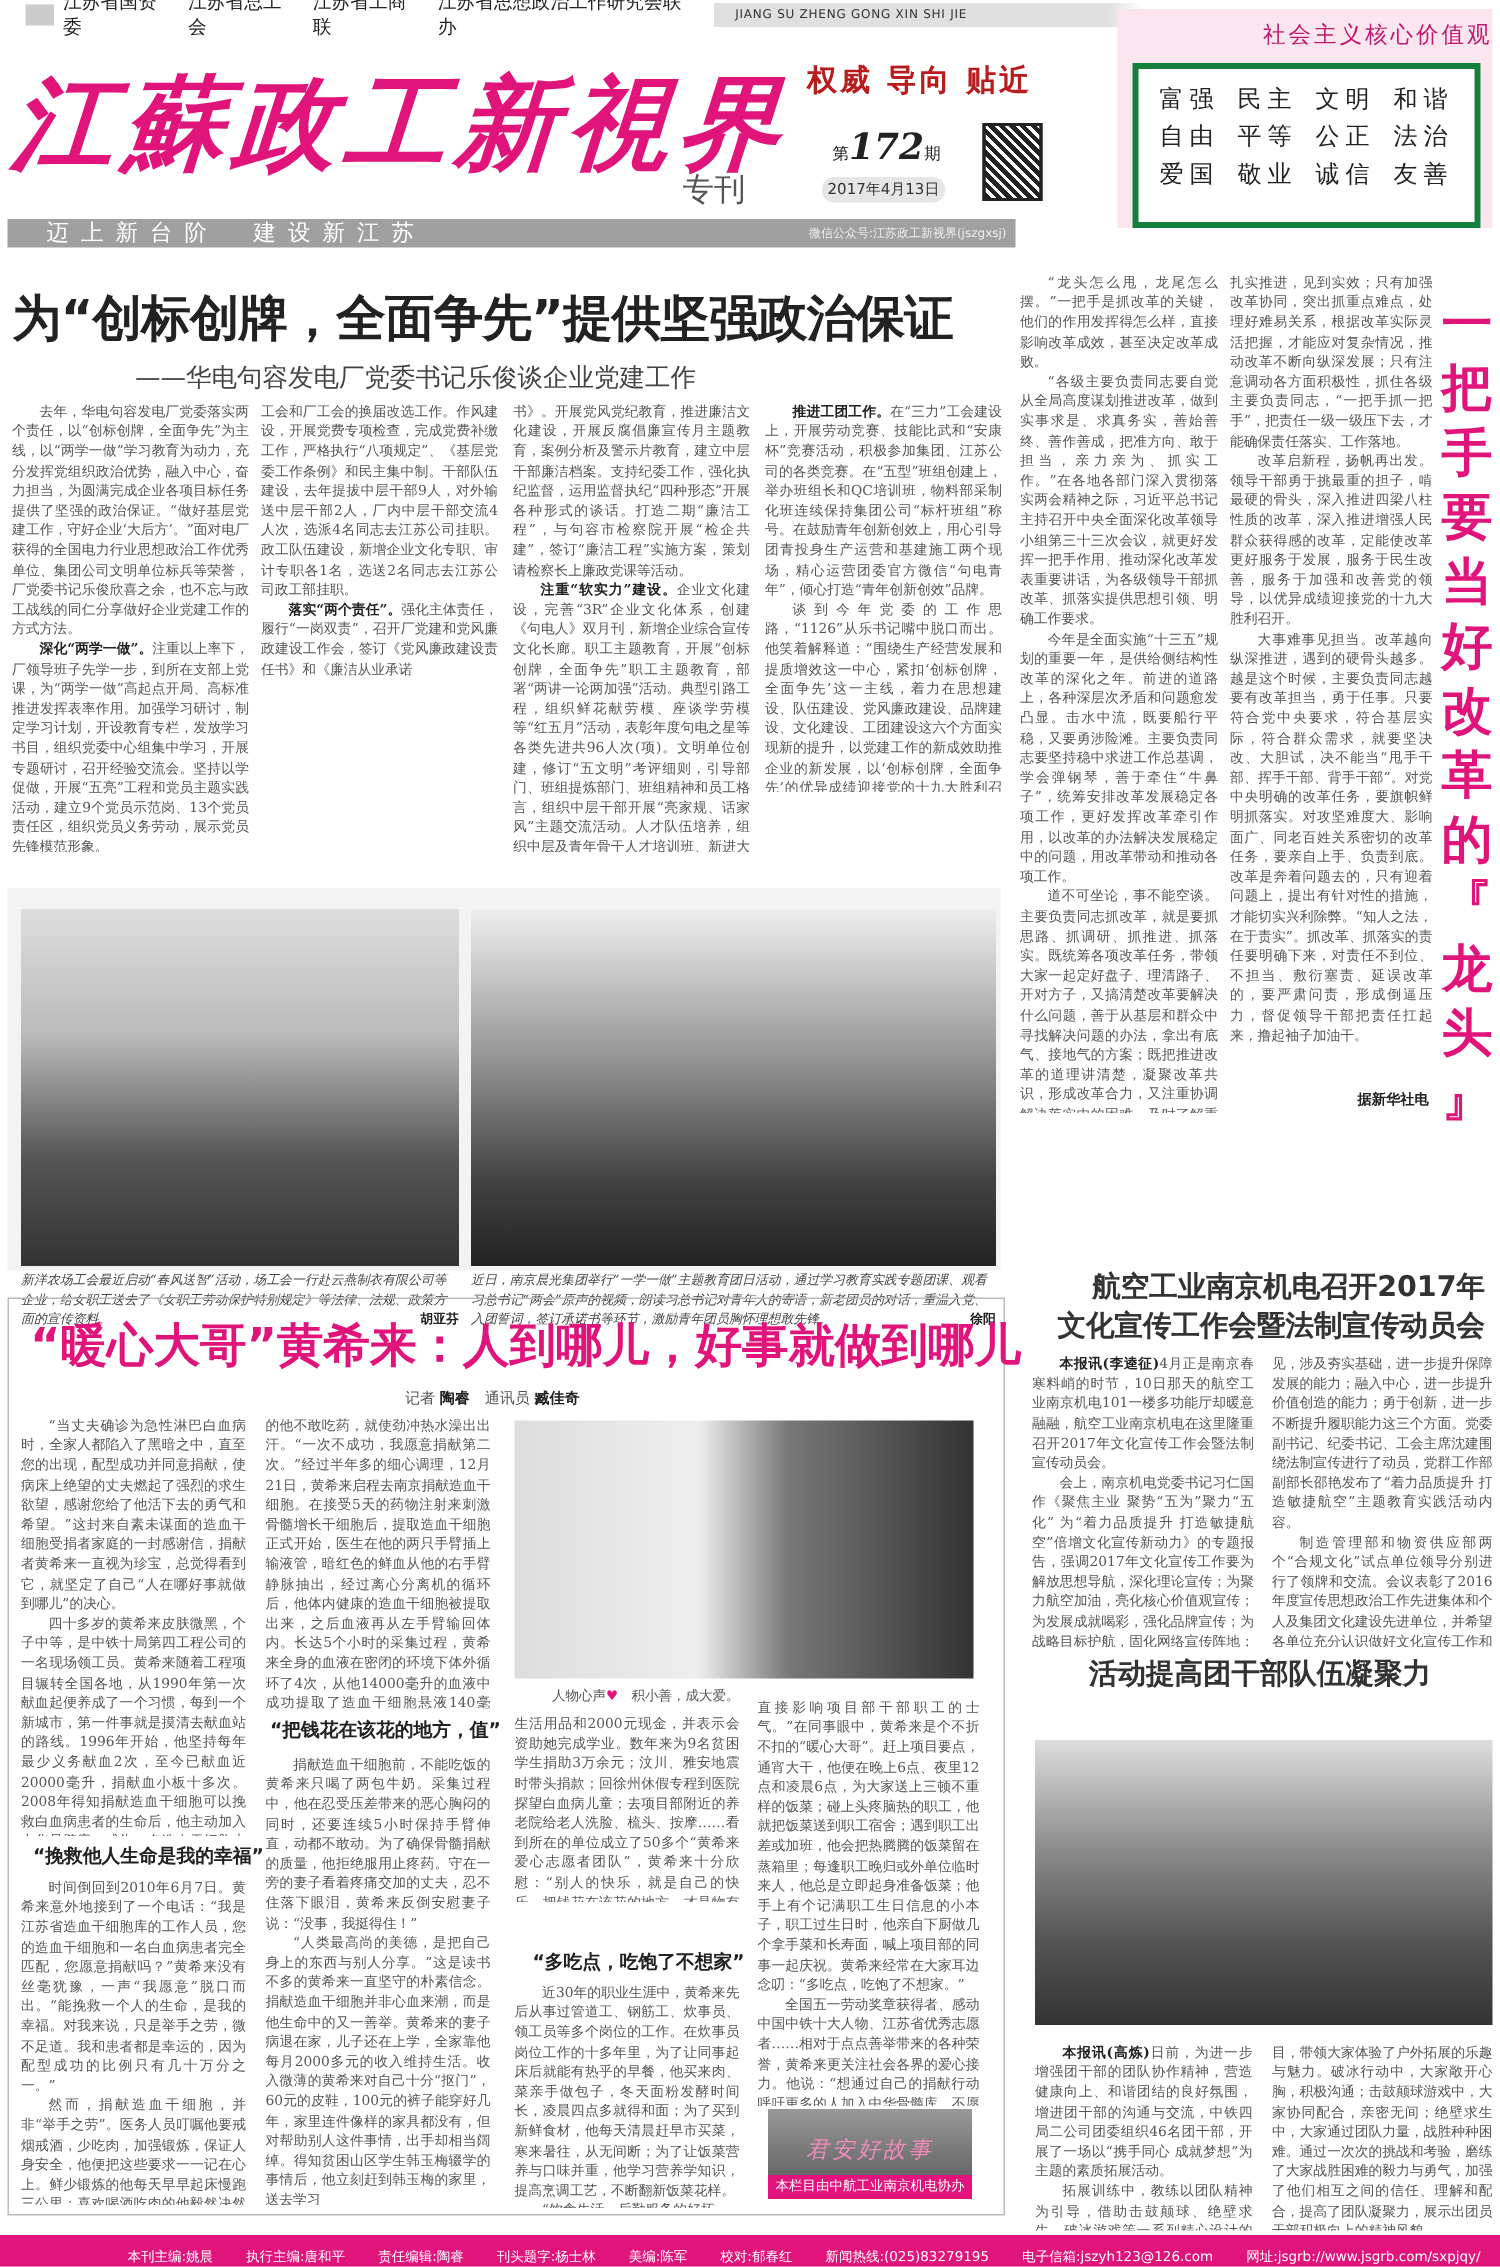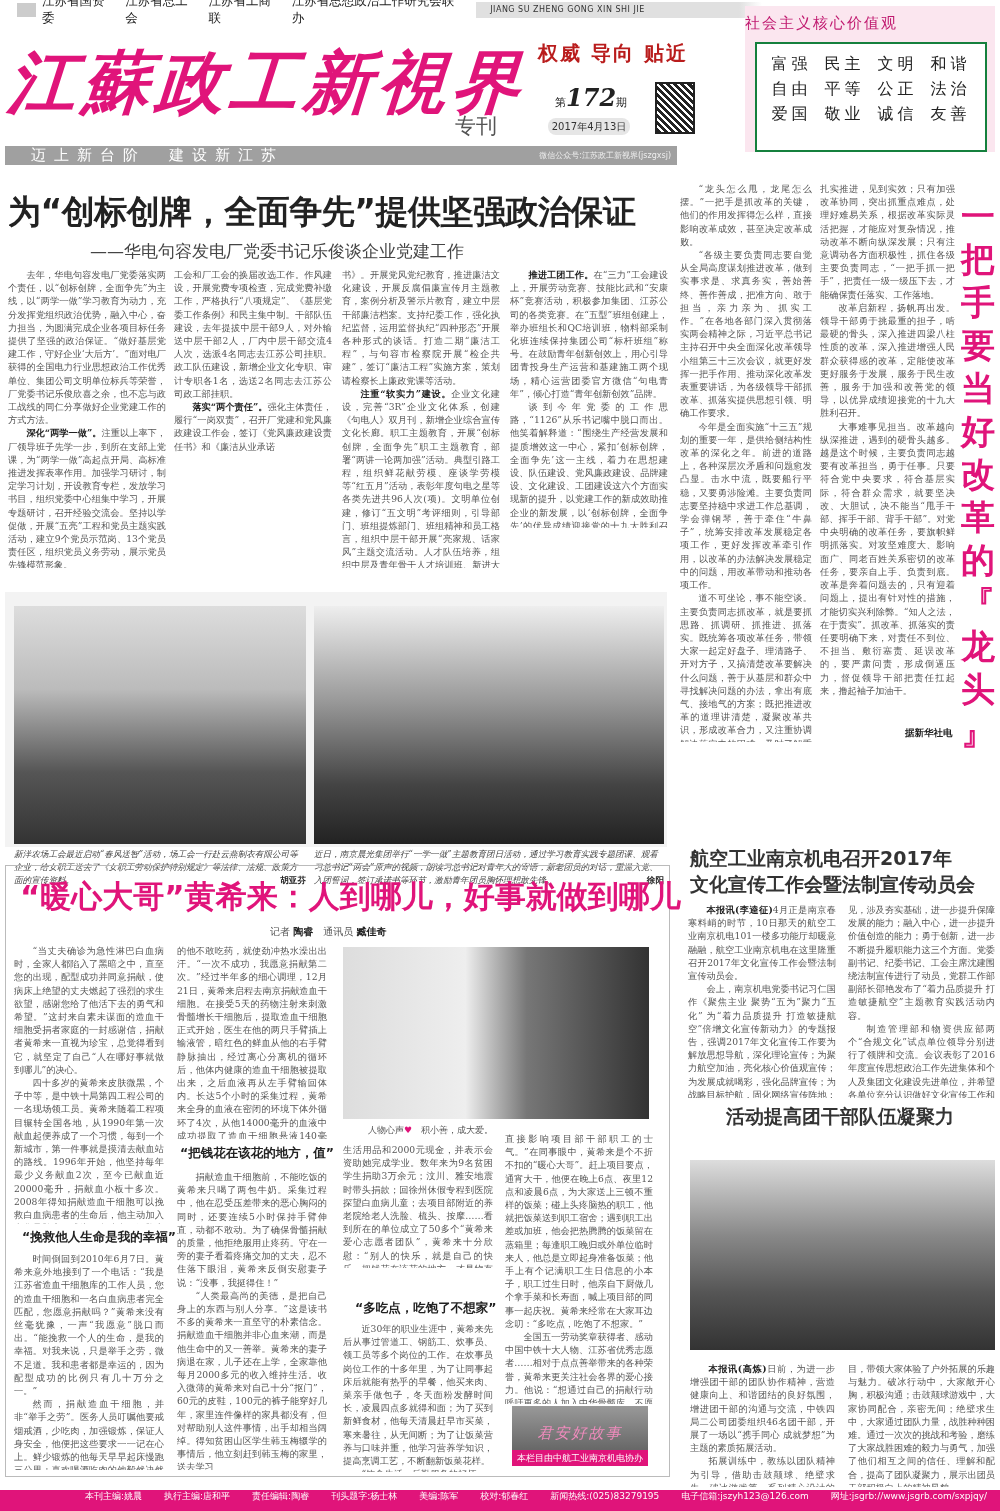--- a/index.html
+++ b/index.html
@@ -14,47 +14,47 @@
 .zhuankan{left:455px;top:112px;font-family:"DejaVu Sans",sans-serif;font-size:21px;color:#555}
 .issue{left:555px;top:83px;font-family:"DejaVu Serif",serif;color:#222}
 .issue .num{font-size:24px;font-weight:bold;font-style:italic}
 .issue .small{font-size:11px}
 .date{left:548px;top:118px;width:82px;height:17px;background:#e6e6e6;border-radius:8px;font-family:"DejaVu Sans",sans-serif;font-size:10px;line-height:17px;text-align:center}
 .qr{left:655px;top:82px;width:40px;height:52px;background:repeating-linear-gradient(45deg,#222 0 3px,#fff 3px 5px),#222;border:2px solid #222}
 .strip{left:5px;top:146px;width:672px;height:19px;background:#a0a0a0;display:flex;align-items:center;justify-content:space-between;padding:0 6px}
 .strip .mot{color:#fff;font-family:"DejaVu Sans",sans-serif;font-size:15px;letter-spacing:8px;padding-left:20px}
 .strip .wx{color:#eee;font-size:8px;font-family:"DejaVu Sans",sans-serif}
 .values{left:745px;top:6px;width:250px;height:146px;background:#fbe6ef}
-.values .vt{text-align:left;color:#c0186f;font-family:"DejaVu Sans",sans-serif;font-size:15px;margin-top:8px;letter-spacing:2px}
-.values .vb{position:absolute;left:10px;top:36px;width:232px;height:110px;background:#fff;border:2px solid #15803d;padding:10px 8px}
+.values .vt{text-align:right;color:#c0186f;font-family:"DejaVu Sans",sans-serif;font-size:15px;margin-top:8px;letter-spacing:2px}
+.values .vb{position:absolute;left:10px;top:36px;width:232px;height:110px;background:#fff;border:4px solid #15803d;padding:10px 8px}
 .values .row{display:flex;justify-content:space-around;font-size:16px;color:#222;margin-bottom:4px;letter-spacing:4px}
 .headline1{left:8px;top:190px;width:660px;font-family:"DejaVu Sans",sans-serif;font-weight:bold;font-size:33px;color:#222;letter-spacing:-0.5px}
 .sub1{left:90px;top:240px;font-family:"DejaVu Sans",sans-serif;font-size:17px;color:#444}
 .col{font-size:9.2px;line-height:13.2px;color:#555;text-align:justify;overflow:hidden}
 .col p{text-indent:2em}
 .col b{color:#222}
 .photo{background:#777;overflow:hidden}
 .photo1{left:14px;top:606px;width:292px;height:238px;background:linear-gradient(180deg,#ddd 0%,#bbb 35%,#555 70%,#333 100%)}
 .photo2{left:314px;top:606px;width:350px;height:238px;background:linear-gradient(180deg,#eee 0%,#999 40%,#444 75%,#222 100%)}
 .cap{font-size:8.6px;line-height:13px;color:#444;font-style:italic}
 .cap .by{font-style:normal;font-weight:bold;float:right;color:#222}
 .dragon{left:960px;top:195px;width:36px;font-family:"DejaVu Sans",sans-serif;font-size:34px;font-weight:bold;color:#e0147a;line-height:43px;text-align:center}
 .box2{left:5px;top:865px;width:665px;height:612px;border:1px solid #bbb}
 .headline2{left:20px;top:876px;font-family:"DejaVu Sans",sans-serif;font-size:31px;font-weight:bold;color:#e0147a}
 .byline2{left:270px;top:925px;font-size:10px;color:#555}
 .byline2 b{color:#222}
 .subhead{font-family:"DejaVu Sans",sans-serif;font-weight:bold;font-size:12.5px;color:#222}
-.headline3{left:690px;top:845px;width:300px;text-align:left;font-family:"DejaVu Sans",sans-serif;font-weight:bold;font-size:19px;color:#333;line-height:26px}
+.headline3{left:690px;top:845px;width:300px;text-align:right;font-family:"DejaVu Sans",sans-serif;font-weight:bold;font-size:19px;color:#333;line-height:26px}
 .headline4{left:690px;top:1103px;width:300px;text-align:center;font-family:"DejaVu Sans",sans-serif;font-weight:bold;font-size:19px;color:#333;line-height:26px}
 .photo3{left:690px;top:1160px;width:305px;height:190px;background:linear-gradient(180deg,#ddd 0%,#888 40%,#555 70%,#333 100%)}
 .photo4{left:343px;top:947px;width:306px;height:172px;background:linear-gradient(90deg,#ddd 0%,#eee 40%,#777 60%,#333 100%)}
 .ad{left:512px;top:1406px;width:136px;height:60px;background:linear-gradient(180deg,#999,#555)}
 .ad .t{position:absolute;left:0;top:18px;width:100%;text-align:center;color:#f08bbd;font-style:italic;font-size:15px;letter-spacing:2px}
 .ad .b{position:absolute;left:0;bottom:0;width:100%;height:16px;background:#e0147a;color:#fff;font-size:9px;line-height:16px;text-align:center;font-family:"DejaVu Sans",sans-serif}
-.footer{left:0;top:1490px;width:1000px;height:21px;background:#e0147a;display:flex;align-items:flex-start;padding-left:85px;gap:22px}
+.footer{left:0;top:1490px;width:1000px;height:21px;background:#e0147a;display:flex;align-items:flex-end;padding-left:85px;gap:22px}
 .footer span{color:#fff;font-family:"DejaVu Sans",sans-serif;font-size:9px}
 .zgdj{left:520px;top:736px;display:flex;align-items:center}
 .zgdj .a{font-family:"DejaVu Sans",sans-serif;font-weight:bold;color:#e0147a;font-size:15px}
 .zgdj .b{font-size:9px;color:#333;margin-left:3px}
 .quill{width:40px;height:6px;background:#555;transform:rotate(-40deg);margin-left:6px;border-radius:3px}
 .source{left:905px;top:727px;font-family:"DejaVu Sans",sans-serif;font-weight:bold;font-size:9.5px;color:#222}
 .heart{left:368px;top:1124px;font-size:9px;color:#555}
 .heart .h{color:#e0147a}
 </style>
 </head>

